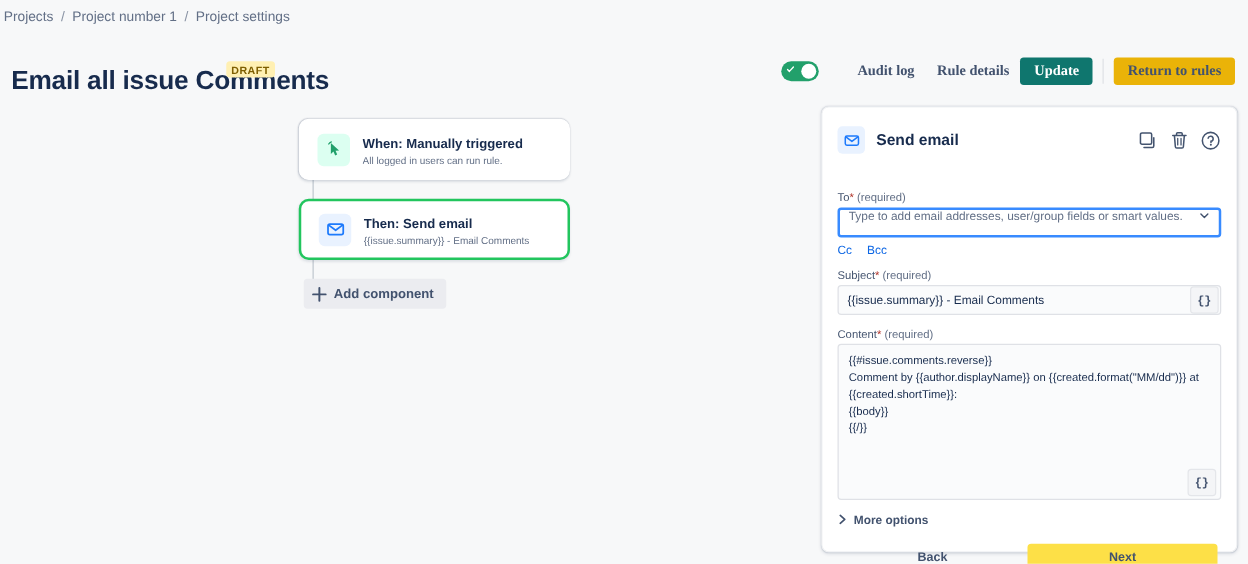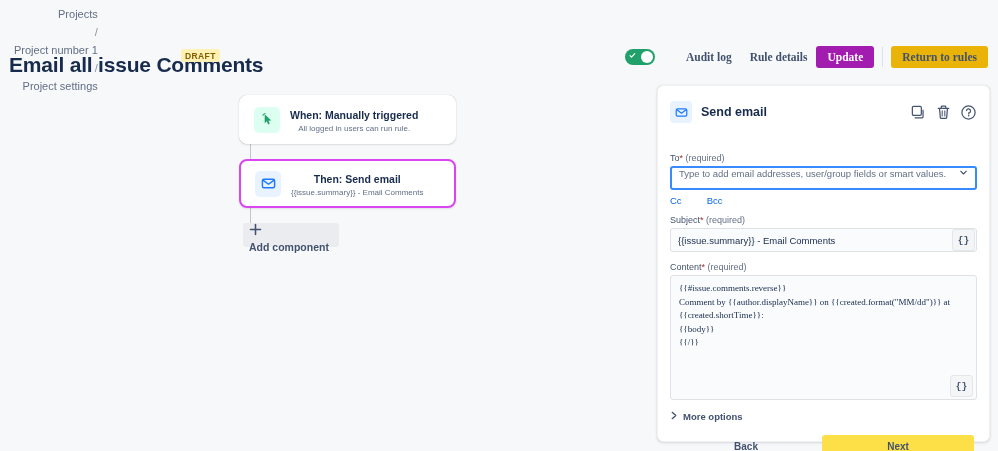--- a/index.html
+++ b/index.html
@@ -8,23 +8,23 @@
     width: 998px; height: 451px;
     background: #f7f8f9;
     font-family: "Liberation Sans", sans-serif;
     color: #172b4d;
     overflow: hidden;
   }
   .page { position: relative; width: 998px; height: 451px; background: #f7f8f9; }
 
   
   .breadcrumb {
-    position: absolute; left: 14px; top: 8px;
-    display: flex; align-items: flex-end; gap: 6px;
-    font-size: 11px; color: #626f86; flex-direction: column;
+    position: absolute; left: 3px; top: 8px;
+    display: flex; align-items: center; gap: 6px;
+    font-size: 11px; color: #626f86;
   }
   .breadcrumb a { color: #626f86; text-decoration: none; }
   .breadcrumb .sep { color: #8993a4; font-size: 11px; }
 
   
   .title-row {
     position: absolute; left: 0; top: 40px; width: 998px; height: 36px;
   }
   .page-title {
     position: absolute; left: 9px; top: -1px;
@@ -56,21 +56,21 @@
     position: absolute; left: 4px; top: 3px;
     width: 7px; height: 7px;
   }
   .btn {
     border: none; background: transparent; cursor: pointer;
     font-family: Liberation Serif, serif;
     font-size: 11.5px; font-weight: 600; color: #42526e;
     padding: 5px 9px; border-radius: 3px; white-space: nowrap;
   }
   .btn-primary {
-    background: #a21caf; color: #ffffff; padding: 5px 11px;
+    background: #0f766e; color: #ffffff; padding: 5px 11px;
   }
   .btn-subtle { background: #eab308; color: #42526e; padding: 5px 11px; }
   .divider-v {
     width: 1px; height: 20px; background: #dfe1e6; margin: 0 8px;
   }
 
   
   .canvas { position: absolute; left: 0; top: 90px; width: 640px; height: 360px; }
 
   .connector {
@@ -87,47 +87,47 @@
     padding: 0 14px;
     cursor: pointer;
   }
   .card-trigger {
     left: 239px; top: 5px; width: 217px; height: 49px;
     border: 1px solid #ffffff;
     box-shadow: 0 1px 2px rgba(9,30,66,0.12), 0 0 1px rgba(9,30,66,0.18);
   }
   .card-action {
     left: 239px; top: 69px; width: 217px; height: 49px;
-    border: 2px solid #d946ef;
+    border: 2px solid #22c55e;
     box-shadow: 0 1px 2px rgba(9,30,66,0.10);
   }
   .card-icon {
     width: 26px; height: 26px; border-radius: 5px; flex: none;
     display: flex; align-items: center; justify-content: center;
     margin-right: 10px;
   }
   .icon-green { background: #dcfff1; }
   .icon-blue  { background: #e9f2ff; }
-  .card-text { overflow: hidden; text-align: center; }
+  .card-text { overflow: hidden; }
   .card-title {
     font-size: 10.5px; font-weight: 600; color: #172b4d;
     line-height: 13px; white-space: nowrap;
   }
   .card-sub {
     font-size: 8px; color: #626f86; line-height: 12px;
     white-space: nowrap; overflow: hidden; text-overflow: ellipsis;
   }
 
   .add-component {
     position: absolute; left: 243px; top: 133px;
     height: 24px; padding: 0 10px 0 6px;
     background: #ebecf0; border: none; border-radius: 3px;
-    display: flex; align-items: flex-start; gap: 5px;
+    display: flex; align-items: center; gap: 5px;
     font-size: 10.5px; font-weight: 600; color: #42526e;
-    font-family: "Liberation Sans", sans-serif; cursor: pointer; flex-direction: column;
+    font-family: "Liberation Sans", sans-serif; cursor: pointer;
   }
 
   
   .panel {
     position: absolute; left: 657px; top: 85px;
     width: 333px; height: 357px;
     background: #ffffff; border-radius: 6px;
     border: 1px solid #f0f1f3;
     box-shadow: 0 1px 3px rgba(9,30,66,0.13), 0 0 1px rgba(9,30,66,0.16);
     padding: 13px 12px 0 12px;
@@ -156,21 +156,21 @@
     height: 24px; border: 2px solid #388bff; border-radius: 3px;
     background: #ffffff; display: flex; 
     padding: 0 7px; cursor: text; position: relative;
   }
   .select-placeholder {
     font-size: 9.5px; color: #626f86; flex: 1; white-space: nowrap;
     overflow: hidden; text-overflow: ellipsis;
   }
   .chev { width: 9px; height: 9px; flex: none; }
 
-  .cc-row { display: flex; gap: 25px; margin-top: 5px; margin-bottom: 9px; }
+  .cc-row { display: flex; gap: 12px; margin-top: 5px; margin-bottom: 9px; }
   .link { font-size: 9.5px; color: #0c66e4; cursor: pointer; }
 
   .input-box {
     height: 24px; border: 1px solid #dfe1e6; border-radius: 3px;
     background: #fafbfc; display: flex; align-items: center;
     padding: 0 0 0 7px; cursor: text; margin-bottom: 10px;
   }
   .input-value {
     flex: 1; font-size: 9.5px; color: #172b4d; white-space: nowrap;
     overflow: hidden; text-overflow: ellipsis;
@@ -184,21 +184,21 @@
   }
 
   .textarea-box {
     height: 125px; border: 1px solid #dfe1e6; border-radius: 3px;
     background: #fafbfc; position: relative; padding: 6px 8px;
     cursor: text; overflow: hidden;
   }
   .textarea-text {
     font-size: 9px; color: #172b4d; line-height: 13.5px;
     white-space: pre-wrap; word-break: break-word;
-    font-family: Liberation Serif, serif;
+    font-family: Liberation Sans, sans-serif;
   }
   .textarea-box .smart-btn {
     position: absolute; right: 2px; bottom: 2px;
   }
 
   .more-options {
     display: flex; gap: 5px;
     margin-top: 11px; cursor: pointer;
   }
   .more-options .mo-label { font-size: 9.5px; color: #42526e; font-weight: 600; }

